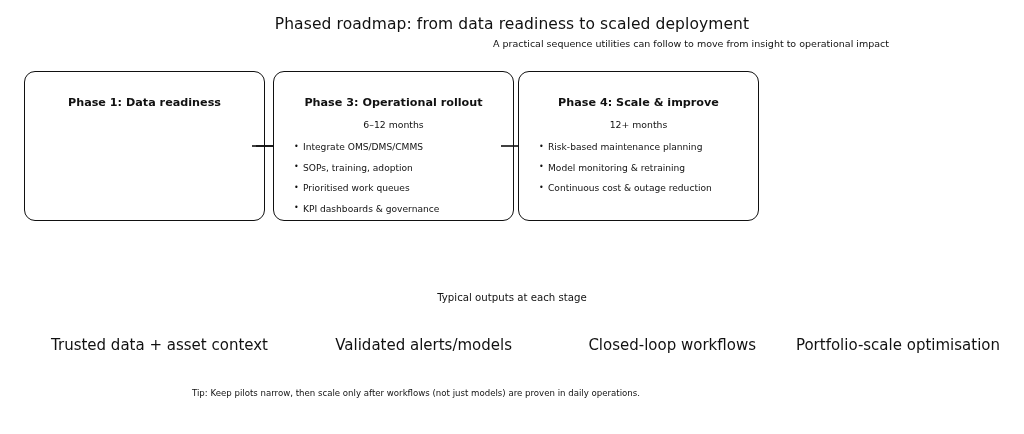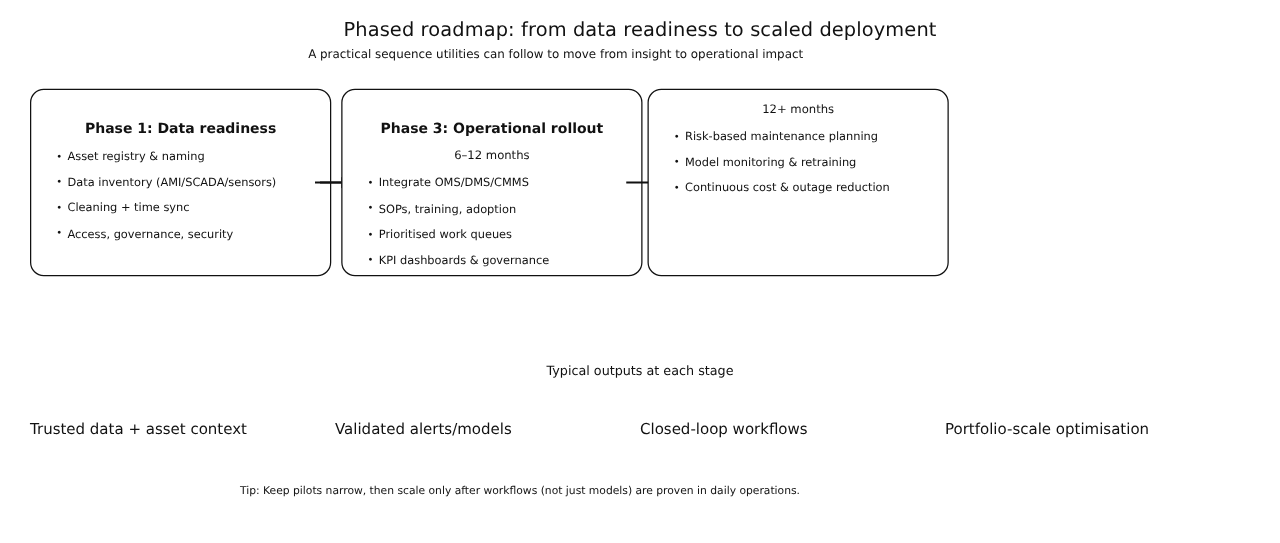--- a/index.html
+++ b/index.html
@@ -23,21 +23,21 @@
     text-align: center;
     font-size: 15.5px;
     color: #111111;
     letter-spacing: 0.1px;
   }
   .subtitle {
     position: absolute;
     top: 38px;
     left: 0;
     width: 889px;
-    text-align: center;
+    text-align: right;
     font-size: 9.5px;
     color: #111111;
   }
   .phases {
     position: absolute;
     top: 71px;
     left: 24px;
     width: 976px;
     height: 150px;
     display: flex;
@@ -111,22 +111,22 @@
   .outputs {
     position: absolute;
     top: 336px;
     left: 24px;
     width: 976px;
     display: flex;
     flex-direction: row;
   }
   .output-cell {
     width: 244px;
-    text-align: left;
-    font-size: 12px;
+    text-align: right;
+    font-size: 15px;
     color: #111111;
   }
   .tip {
     position: absolute;
     top: 388px;
     left: 0;
     width: 832px;
     text-align: center;
     font-size: 8.6px;
     color: #111111;
@@ -135,26 +135,20 @@
 </head>
 <body>
 
 <div class="title">Phased roadmap: from data readiness to scaled deployment</div>
 <div class="subtitle">A practical sequence utilities can follow to move from insight to operational impact</div>
 
 <div class="phases">
 
   <div class="card">
     <div class="card-title">Phase 1: Data readiness</div>
-    <ul class="bullets">
-      <li>Asset registry &amp; naming</li>
-      <li>Data inventory (AMI/SCADA/sensors)</li>
-      <li>Cleaning + time sync</li>
-      <li>Access, governance, security</li>
-    </ul>
   </div>
 
   <div class="arrow-wrap">
     <svg class="arrow" viewBox="0 0 32 12">
       <line x1="1" y1="6" x2="22" y2="6" stroke="#111111" stroke-width="1.6"></line>
       <polygon points="22,1.5 31,6 22,10.5" fill="#111111"></polygon>
     </svg>
   </div>
 
 
@@ -177,20 +171,21 @@
   </div>
 
   <div class="arrow-wrap">
     <svg class="arrow" viewBox="0 0 32 12">
       <line x1="1" y1="6" x2="22" y2="6" stroke="#111111" stroke-width="1.6"></line>
       <polygon points="22,1.5 31,6 22,10.5" fill="#111111"></polygon>
     </svg>
   </div>
 
   <div class="card">
+    <div class="card-title">Phase 4: Scale &amp; improve</div>
     <div class="card-sub">12+ months</div>
     <ul class="bullets">
       <li>Risk-based maintenance planning</li>
       <li>Model monitoring &amp; retraining</li>
       <li>Continuous cost &amp; outage reduction</li>
     </ul>
   </div>
 
 </div>
 

